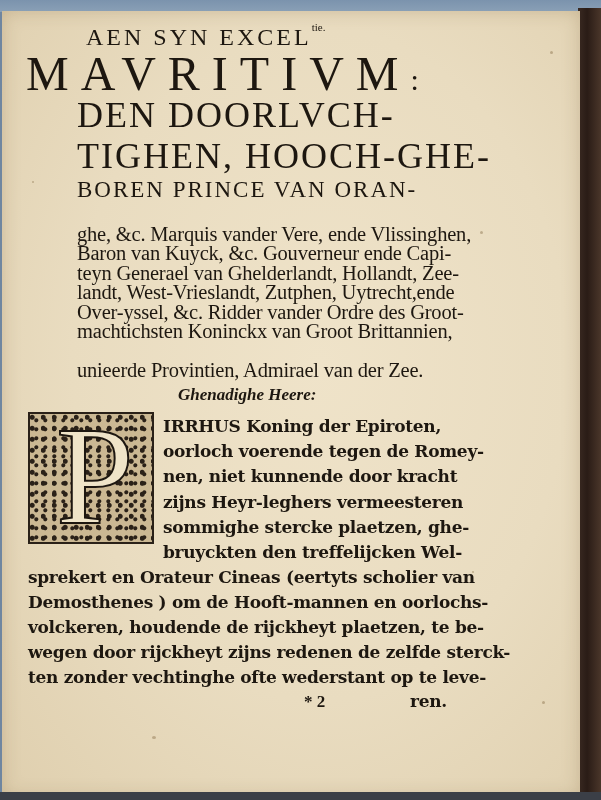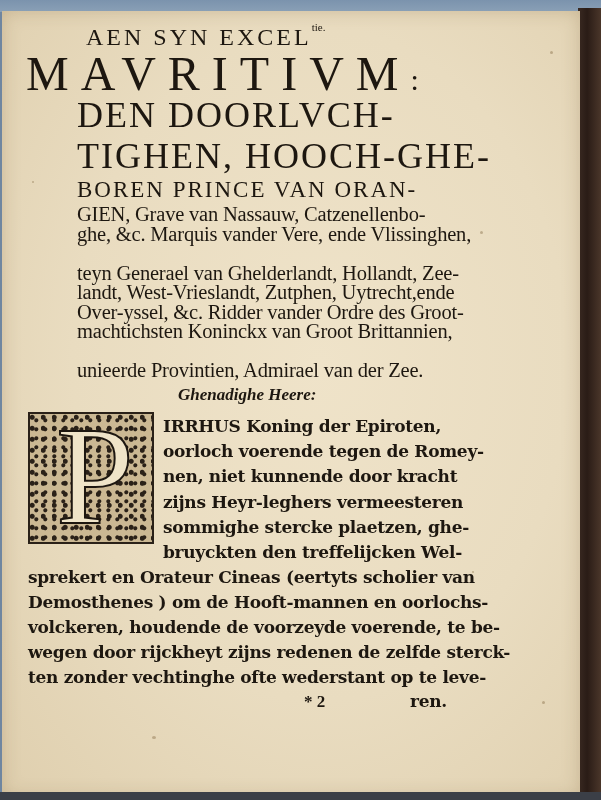--- a/index.html
+++ b/index.html
@@ -83,22 +83,22 @@
   </div>
 
   <div class="line caps-huge" style="left:26px;top:50px;">
     <span>MAVRITIVM</span><span style="letter-spacing:0;font-size:30px;">:</span>
   </div>
 
   <div class="line caps-big" style="left:77px;top:97px;">DEN DOORLVCH-</div>
   <div class="line caps-big" style="left:77px;top:138px;">TIGHEN, HOOCH-GHE-</div>
 
   <div class="line caps-mid" style="left:77px;top:178px;">BOREN PRINCE VAN ORAN-</div>
-  <div class="line roman" style="left:77px;top:204px;">GIEN, Grave van Nassauw, Catzenellenbo-</div>
   <div class="line roman" style="left: 77px; top: 223.5px;">ghe, &amp;c. Marquis vander Vere, ende Vlissinghen,</div>
+  <div class="line roman" style="left: 77px; top: 243px;">Baron van Kuyck, &amp;c. Gouverneur ende Capi-</div>
   <div class="line roman" style="left: 77px; top: 262.5px; text-align: center;">teyn Generael van Ghelderlandt, Hollandt, Zee-</div>
   <div class="line roman" style="left: 77px; top: 282px;">landt, West-Vrieslandt, Zutphen, Uytrecht,ende</div>
   <div class="line roman" style="left: 77px; top: 301.5px;">Over-yssel, &amp;c. Ridder vander Ordre des Groot-</div>
   <div class="line roman" style="left: 77px; top: 321px;">machtichsten Koninckx van Groot Brittannien,</div>
   <div class="line roman" style="left: 77px; top: 360px;">unieerde Provintien, Admirael van der Zee.</div>
 
   <div class="line italic-salut" style="left:178px;top:386px;">Ghenadighe Heere:</div>
 
   <div class="drop-cap">
     <span class="drop-cap-letter">P</span>
@@ -106,21 +106,21 @@
 
   <div class="line blackletter" style="left:163px;top:418px;">IRRHUS Koning der Epiroten,</div>
   <div class="line blackletter" style="left:163px;top:443px;">oorloch voerende tegen de Romey-</div>
   <div class="line blackletter" style="left:163px;top:468px;">nen, niet kunnende door kracht</div>
   <div class="line blackletter" style="left:163px;top:494px;">zijns Heyr-leghers vermeesteren</div>
   <div class="line blackletter" style="left:163px;top:544px;">bruyckten den treffelijcken Wel-</div>
   <div class="line blackletter" style="left:163px;top:519px;">sommighe stercke plaetzen, ghe-</div>
 
   <div class="line blackletter" style="left:28px;top:594px;">Demosthenes ) om de Hooft-mannen en oorlochs-</div>
   <div class="line blackletter" style="left:28px;top:569px;">sprekert en Orateur Cineas (eertyts scholier van</div>
-  <div class="line blackletter" style="left:28px;top:619px;">volckeren, houdende de voorzeyde voerende, te be-</div>
+  <div class="line blackletter" style="left:28px;top:619px;">volckeren, houdende de rijckheyt plaetzen, te be-</div>
   <div class="line blackletter" style="left:28px;top:644px;">wegen door rijckheyt zijns redenen de zelfde sterck-</div>
   <div class="line blackletter" style="left:28px;top:669px;">ten zonder vechtinghe ofte wederstant op te leve-</div>
 
   <div class="line page-sig" style="left:304px;top:693px;">* 2</div>
   <div class="line blackletter" style="left:410px;top:693px;">ren.</div>
 </div>
 
 <div class="page-bottom-edge"></div>
 
 </body></html>

